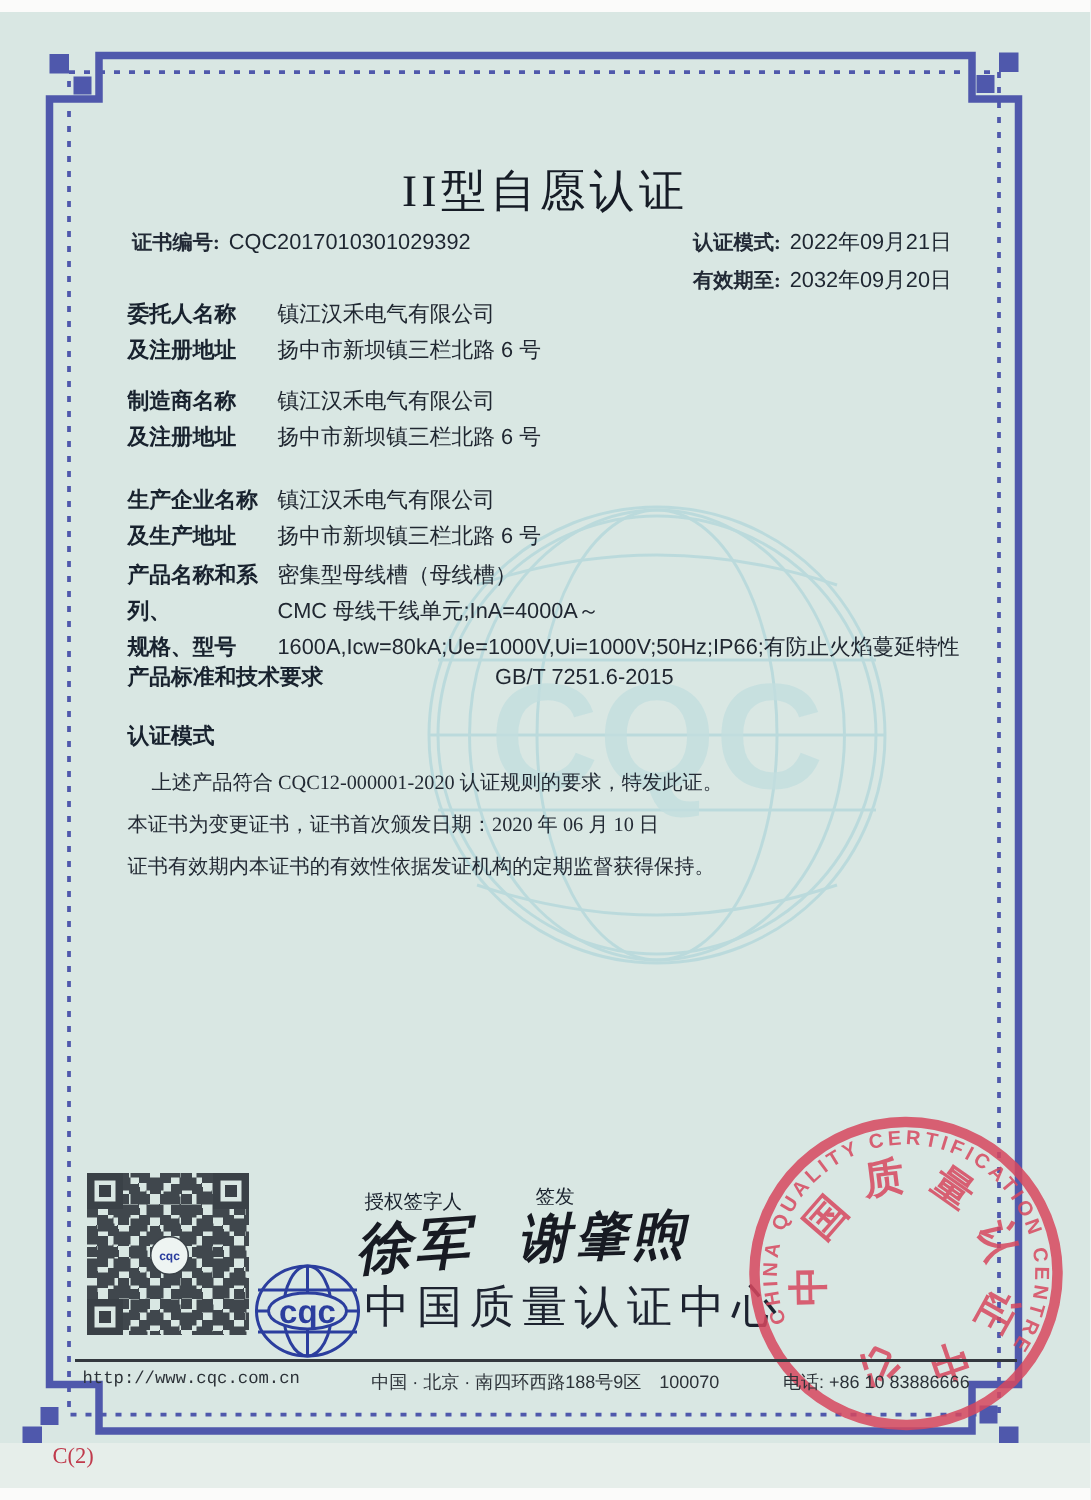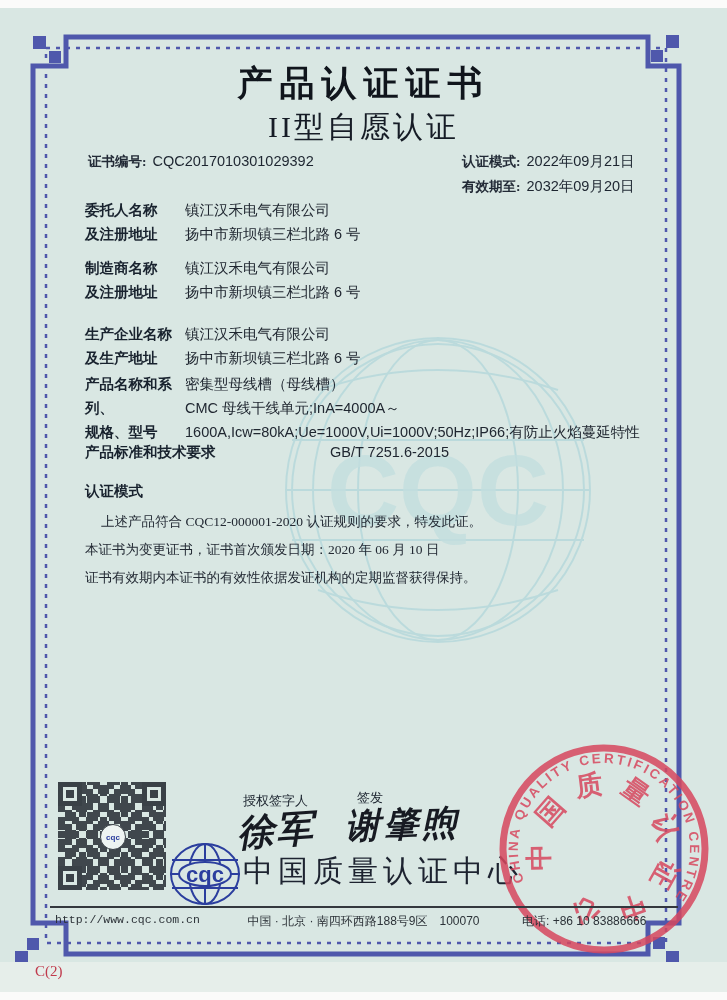--- a/index.html
+++ b/index.html
@@ -121,21 +121,20 @@
       <ellipse cx="160" cy="160" rx="125" ry="150"></ellipse>
       <line x1="14" y1="110" x2="306" y2="110"></line>
       <line x1="8" y1="160" x2="312" y2="160"></line>
       <line x1="14" y1="210" x2="306" y2="210"></line>
       <path d="M40 60 Q160 20 280 60"></path>
       <path d="M40 260 Q160 300 280 260"></path>
     </g>
     <text x="160" y="195" text-anchor="middle" font-size="100" font-weight="bold" fill="#aed6db" opacity="0.8">CQC</text>
   </svg>
 
-  <div class="abs title">产品认证证书</div>
   <div class="abs subtitle">II型自愿认证</div>
 
   <div class="abs meta-row cert-no">
     <span class="meta-label">证书编号:</span>
     <span class="meta-value">CQC2017010301029392</span>
   </div>
   <div class="abs meta-row issue-date">
     <span class="meta-label">认证模式:</span>
     <span class="meta-value">2022年09月21日</span>
   </div>

